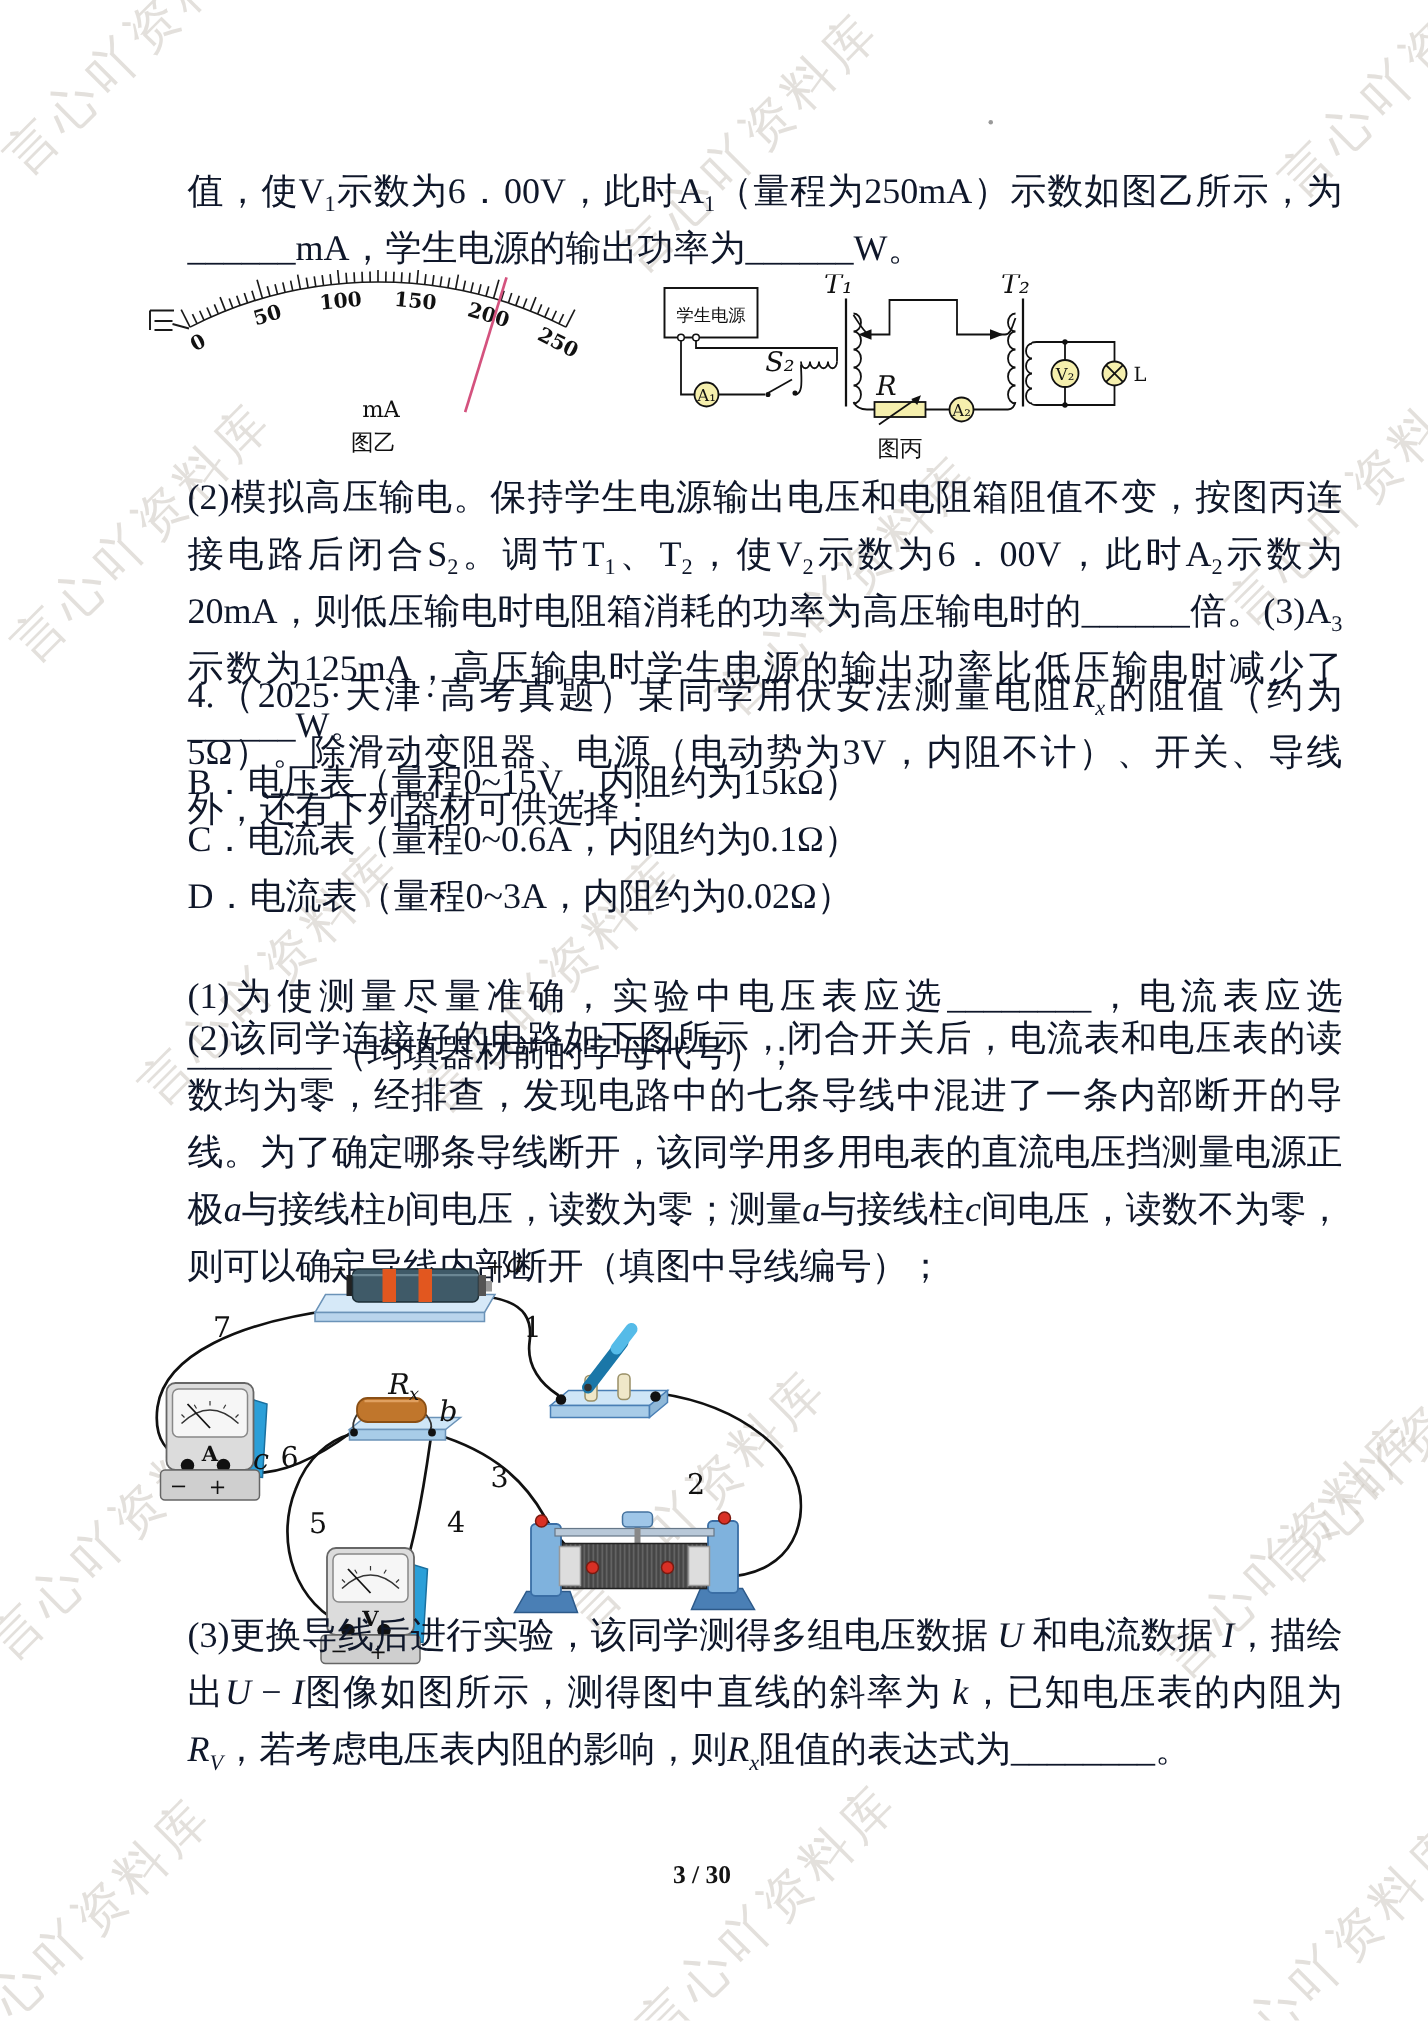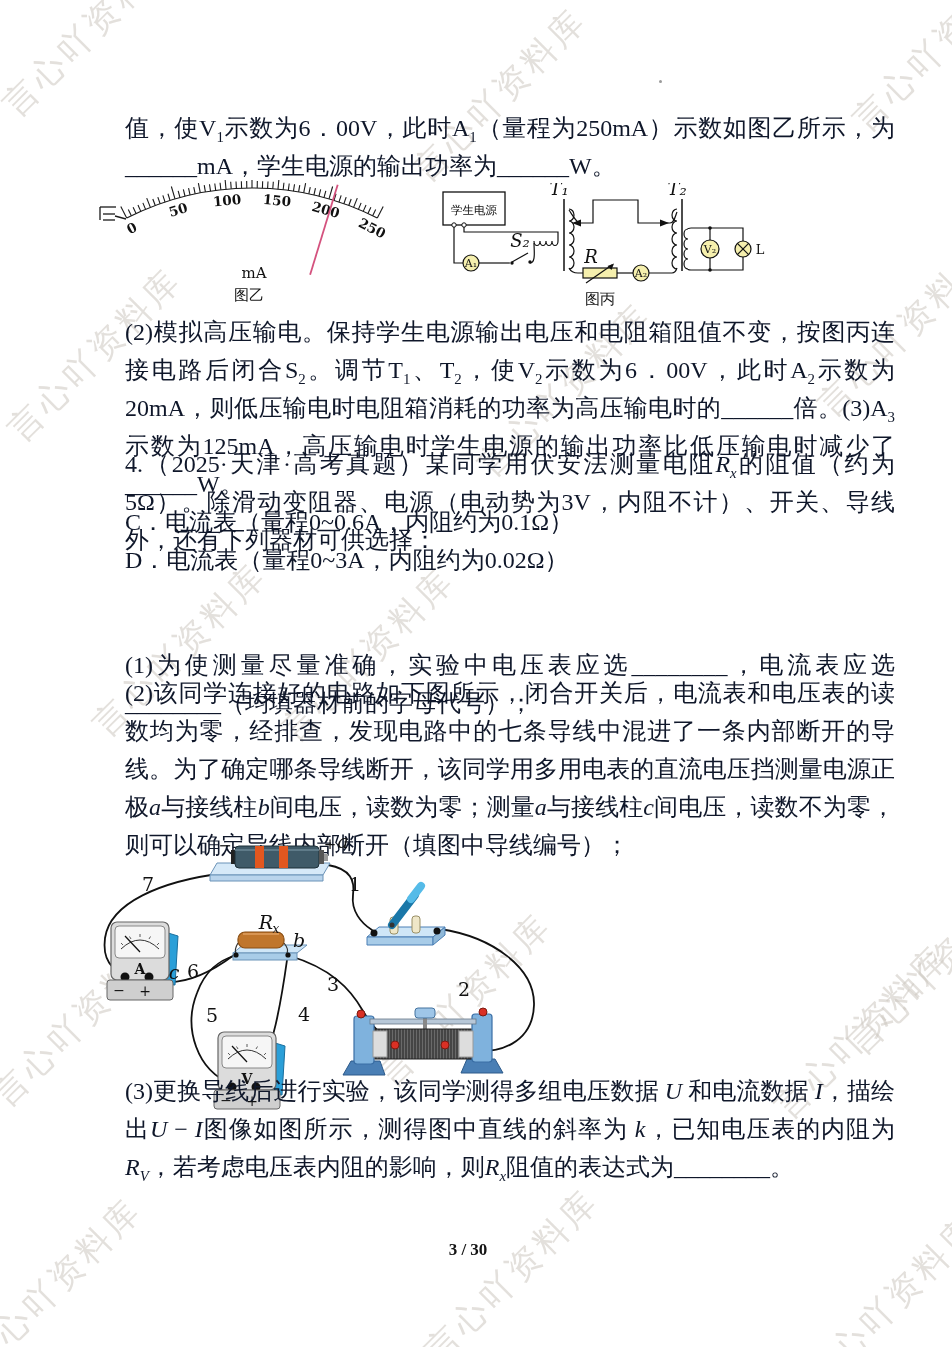--- a/index.html
+++ b/index.html
@@ -209,20 +209,21 @@
     <text class="cap" x="162" y="121">图丙</text>
   </svg>
 </div>
 
 <div class="blk para" style="left:97px;top:313px">
   <span>(2)模拟高压输电。保持学生电源输出电压和电阻箱阻值不变，按图丙连接电路后闭合S<sub>2</sub>。调节T<sub>1</sub>、T<sub>2</sub>，使V<sub>2</sub>示数为6．00V，此时A<sub>2</sub>示数为20mA，则低压输电时电阻箱消耗的功率为高压输电时的______倍。</span><span>(3)A<sub>3</sub>示数为125mA，高压输电时学生电源的输出功率比低压输电时减少了______W。</span>
 </div>
 
 <div class="blk para" style="left:97px;top:445px">4.（2025·天津·高考真题）某同学用伏安法测量电阻<i>R</i><sub class="it">x</sub>的阻值（约为5Ω）。除滑动变阻器、电源（电动势为3V，内阻不计）、开关、导线外，还有下列器材可供选择：</div>
 <div class="blk para" style="left:97px;top:503px">
+  <div class="opt">B．电压表（量程0~15V，内阻约为15kΩ）</div>
   <div class="opt">C．电流表（量程0~0.6A，内阻约为0.1Ω）</div>
   <div class="opt">D．电流表（量程0~3A，内阻约为0.02Ω）</div>
 </div>
 <div class="blk para" style="left:97px;top:646px">(1)为使测量尽量准确，实验中电压表应选________，电流表应选________（均填器材前的字母代号）；</div>
 <div class="blk para" style="left:97px;top:674px">(2)该同学连接好的电路如下图所示，闭合开关后，电流表和电压表的读数均为零，经排查，发现电路中的七条导线中混进了一条内部断开的导线。为了确定哪条导线断开，该同学用多用电表的直流电压挡测量电源正极<i>a</i>与接线柱<i>b</i>间电压，读数为零；测量<i>a</i>与接线柱<i>c</i>间电压，读数不为零，则可以确定导线内部断开（填图中导线编号）；</div>
 
 <div class="blk" style="left:85px;top:833px;width:450px;height:277px">
   <svg width="450" height="277" viewBox="0 0 450 277">
     <defs>
       <pattern id="coilp" width="3" height="30" patternUnits="userSpaceOnUse">

